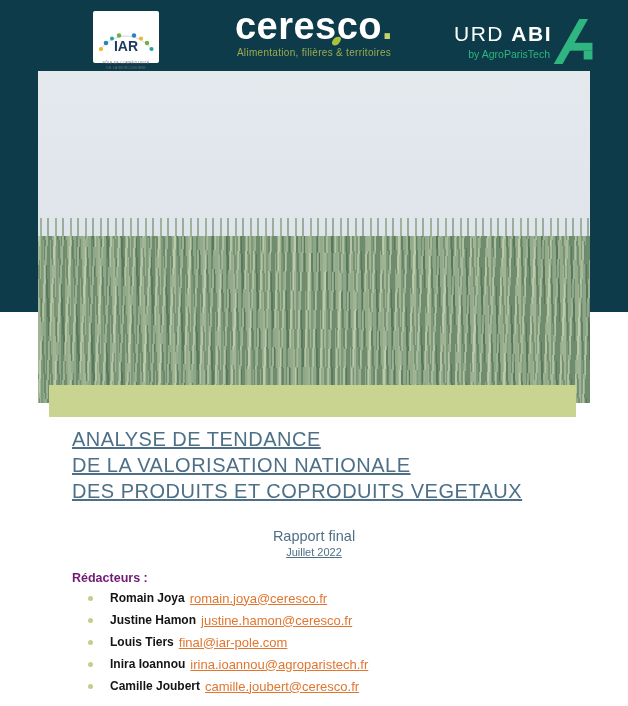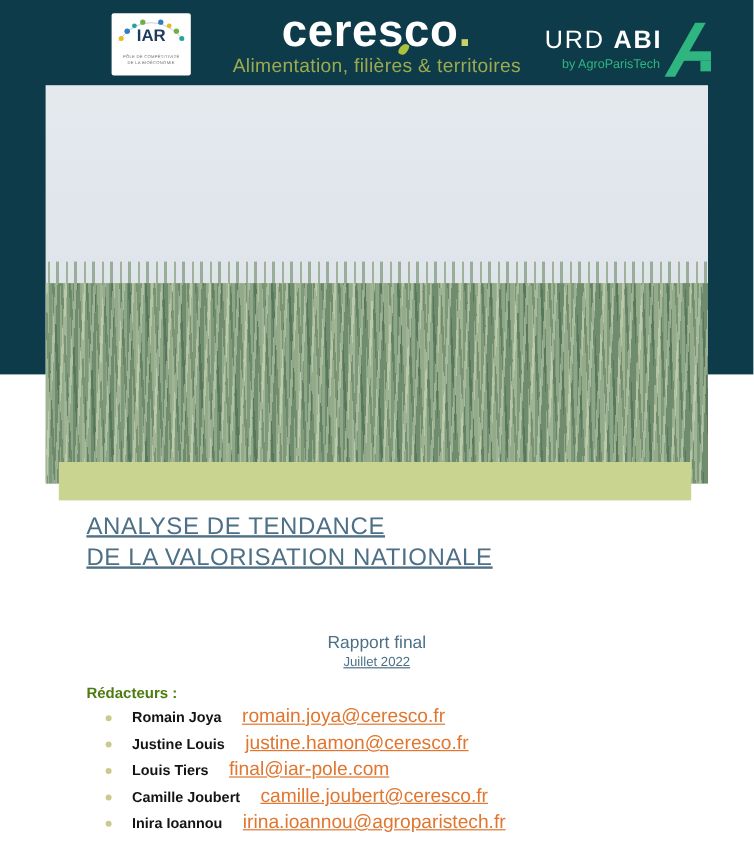--- a/index.html
+++ b/index.html
@@ -3,29 +3,29 @@
 <meta charset="utf-8">
 <style>
   * { margin:0; padding:0; box-sizing:border-box; }
   body { font-family:"Liberation Sans", sans-serif; background:#fff; }
   .page { position:relative; width:628px; height:706px; background:#fff; overflow:hidden; }
 
   
   .teal-band { position:absolute; left:0; top:0; width:628px; height:312px; background:#0d3b49; }
 
   
-  .iar-logo { position:absolute; left:93px; top:11px; width:66px; height:52px; background:#fff; border-radius:2px; text-align:center; padding-top:2px; }
+  .iar-logo { position:absolute; left:93px; top:11px; width:66px; height:52px; background:#fff; border-radius:2px; text-align:center; padding-top:19px; }
   .iar-tagline { font-size:3.5px; line-height:4px; color:#6a6f74; letter-spacing:.2px; margin-top:1px; }
 
   
   .ceresco-logo { position:absolute; left:50%; top:10px; transform:translateX(-50%); text-align:center; }
   .ceresco-word { position:relative; display:inline-block; font-size:38px; font-weight:bold; letter-spacing:.5px; color:#ffffff; line-height:32px; }
   .ceresco-dot { color:#c6d36a; }
   .ceresco-leaf { position:absolute; left:62%; bottom:-4px; width:7px; height:10px; background:#a9c23d; border-radius:70% 30% 60% 40%; transform:rotate(28deg); }
-  .ceresco-tagline { font-size:16px; color:#9cab4f; margin-top:4px; letter-spacing:.3px; }
+  .ceresco-tagline { font-size:10px; color:#9cab4f; margin-top:4px; letter-spacing:.3px; }
 
   
   .urdabi-logo { position:absolute; right:32px; top:16px; display:flex; align-items:center; }
   .urdabi-text { text-align:right; }
   .urdabi-name { font-size:21px; color:#ffffff; letter-spacing:1.5px; line-height:24px; }
   .urdabi-name b { font-weight:bold; }
   .urdabi-by { font-size:10.5px; color:#2fb57f; margin-top:2px; padding-right:2px; }
 
   
   .photo { position:absolute; left:38px; top:71px; width:552px; height:332px; overflow:hidden;
@@ -43,26 +43,26 @@
   .green-bar { position:absolute; left:49px; top:385px; width:527px; height:32px; background:#c9d490; }
 
   
   .title-block { position:absolute; left:72px; top:426px; color:#4e7087; font-size:20px; line-height:26px; letter-spacing:.5px;text-decoration:underline; }
 
   .subtitle-block { position:absolute; left:0; top:527px; width:628px; text-align:center; color:#4e7087; }
   .report-type { font-size:14.5px; line-height:18px; }
   .report-date { font-size:11px; line-height:14px;text-decoration:underline; }
 
   
-  .authors-label { position:absolute; left:72px; top:571px; font-size:12.5px; font-weight:bold; color:#4d7c0f; }
+  .authors-label { position:absolute; left:72px; top:571px; font-size:12.5px; font-weight:bold; color:#701a75; }
   .authors-list { position:absolute; left:88px; top:590px; list-style:none;text-align:right; }
   .author-row { display:flex; align-items:center; height:16px; margin-bottom:6px; }
   .bullet { width:5px; height:5px; border-radius:50%; background:#c9cb8d; margin-right:17px; flex:0 0 auto; }
   .author-name { font-size:12px; font-weight:bold; color:#141414; margin-right:5px; white-space:nowrap; }
-  .author-email { font-size:16px; color:#e0762f; white-space:nowrap;margin-left:12px; }
+  .author-email { font-size:13px; color:#e0762f; white-space:nowrap; }
 </style>
 </head>
 <body>
 
 <div class="page">
 
   <div class="teal-band"></div>
 
   <div class="iar-logo">
     <svg width="60" height="26" viewBox="0 0 60 26">
@@ -101,49 +101,50 @@
   <div class="photo">
     <div class="wheat-tips"></div>
     <div class="wheat"></div>
   </div>
 
   <div class="green-bar"></div>
 
   <div class="title-block">
     <div>ANALYSE DE TENDANCE</div>
     <div>DE LA VALORISATION NATIONALE</div>
+    <div>DES PRODUITS ET COPRODUITS VEGETAUX</div>
   </div>
 
   <div class="subtitle-block">
     <div class="report-type">Rapport final</div>
     <div class="report-date">Juillet 2022</div>
   </div>
 
   <div class="authors-label">Rédacteurs :</div>
   <ul class="authors-list">
     <li class="author-row">
       <span class="bullet"></span>
       <span class="author-name">Romain Joya</span>
       <a class="author-email" href="#">romain.joya@ceresco.fr</a>
     </li>
     <li class="author-row">
       <span class="bullet"></span>
-      <span class="author-name">Justine Louis</span>
+      <span class="author-name">Justine Hamon</span>
       <a class="author-email" href="#">justine.hamon@ceresco.fr</a>
     </li>
     <li class="author-row">
       <span class="bullet"></span>
       <span class="author-name">Louis Tiers</span>
       <a class="author-email" href="#">final@iar-pole.com</a>
     </li>
     <li class="author-row">
       <span class="bullet"></span>
-      <span class="author-name">Camille Joubert</span>
-      <a class="author-email" href="#">camille.joubert@ceresco.fr</a>
+      <span class="author-name">Inira Ioannou</span>
+      <a class="author-email" href="#">irina.ioannou@agroparistech.fr</a>
     </li>
     <li class="author-row">
       <span class="bullet"></span>
-      <span class="author-name">Inira Ioannou</span>
-      <a class="author-email" href="#">irina.ioannou@agroparistech.fr</a>
+      <span class="author-name">Camille Joubert</span>
+      <a class="author-email" href="#">camille.joubert@ceresco.fr</a>
     </li>
   </ul>
 
 </div>
 
 </body></html>

